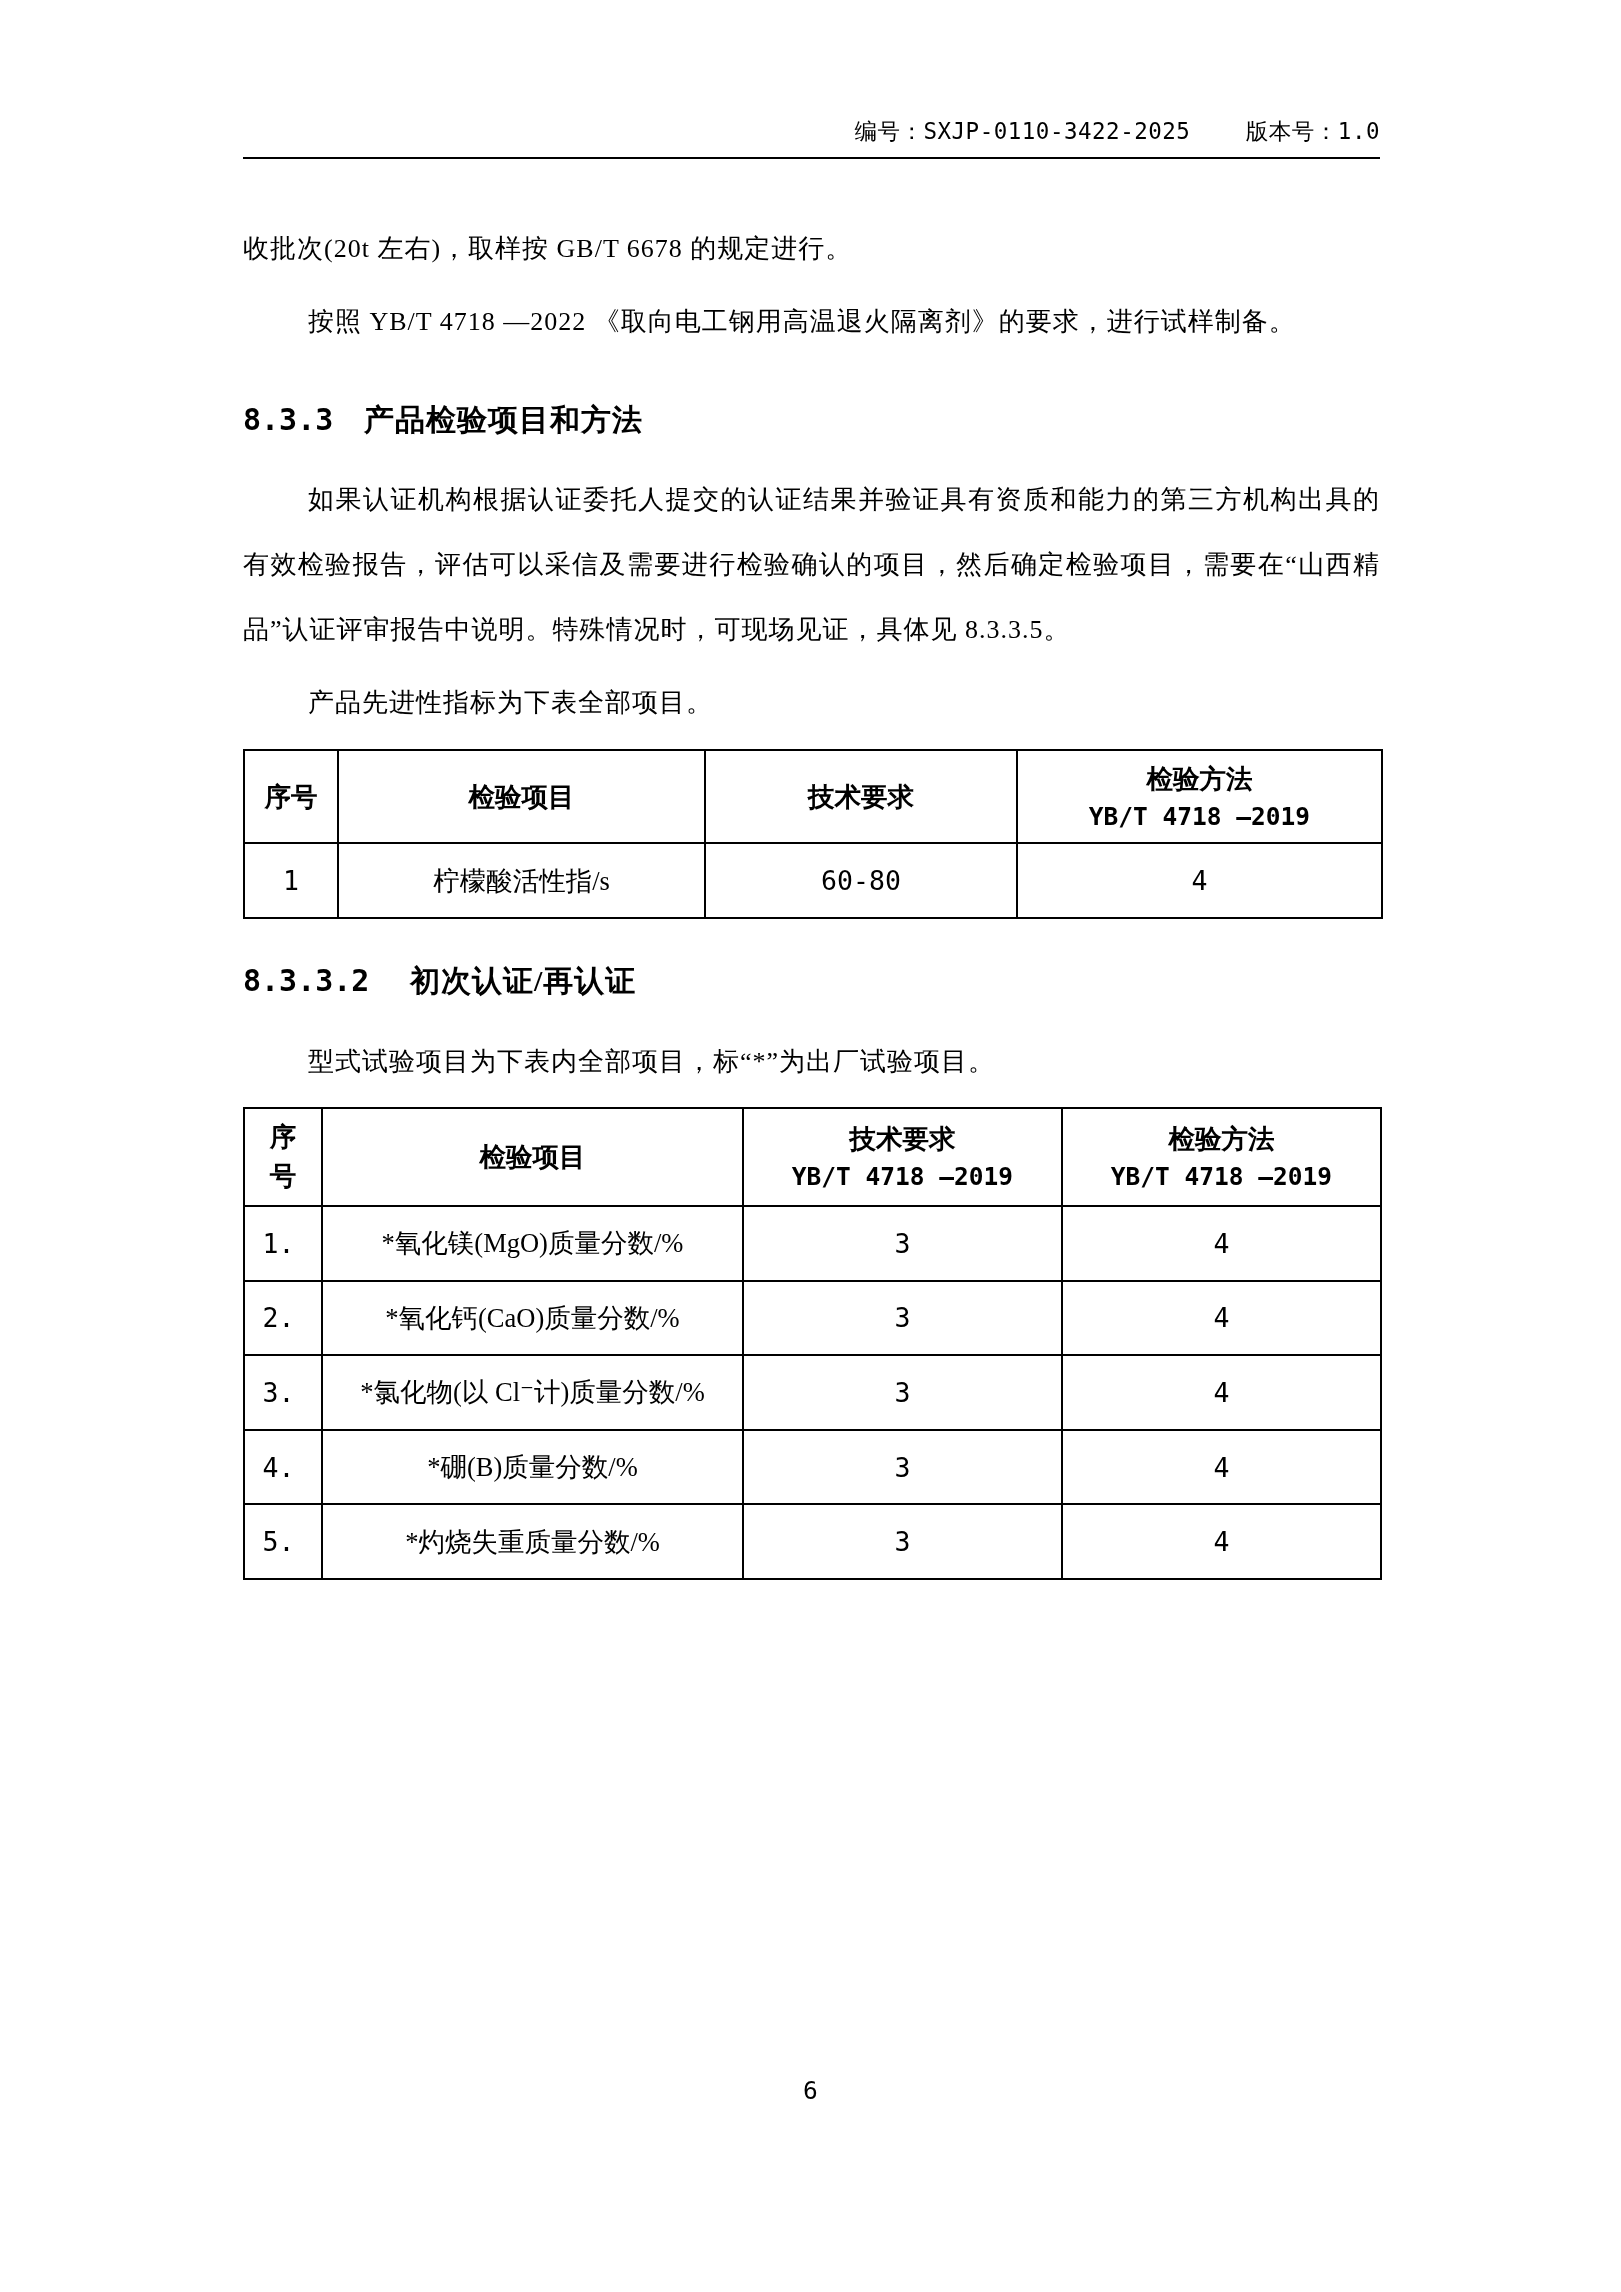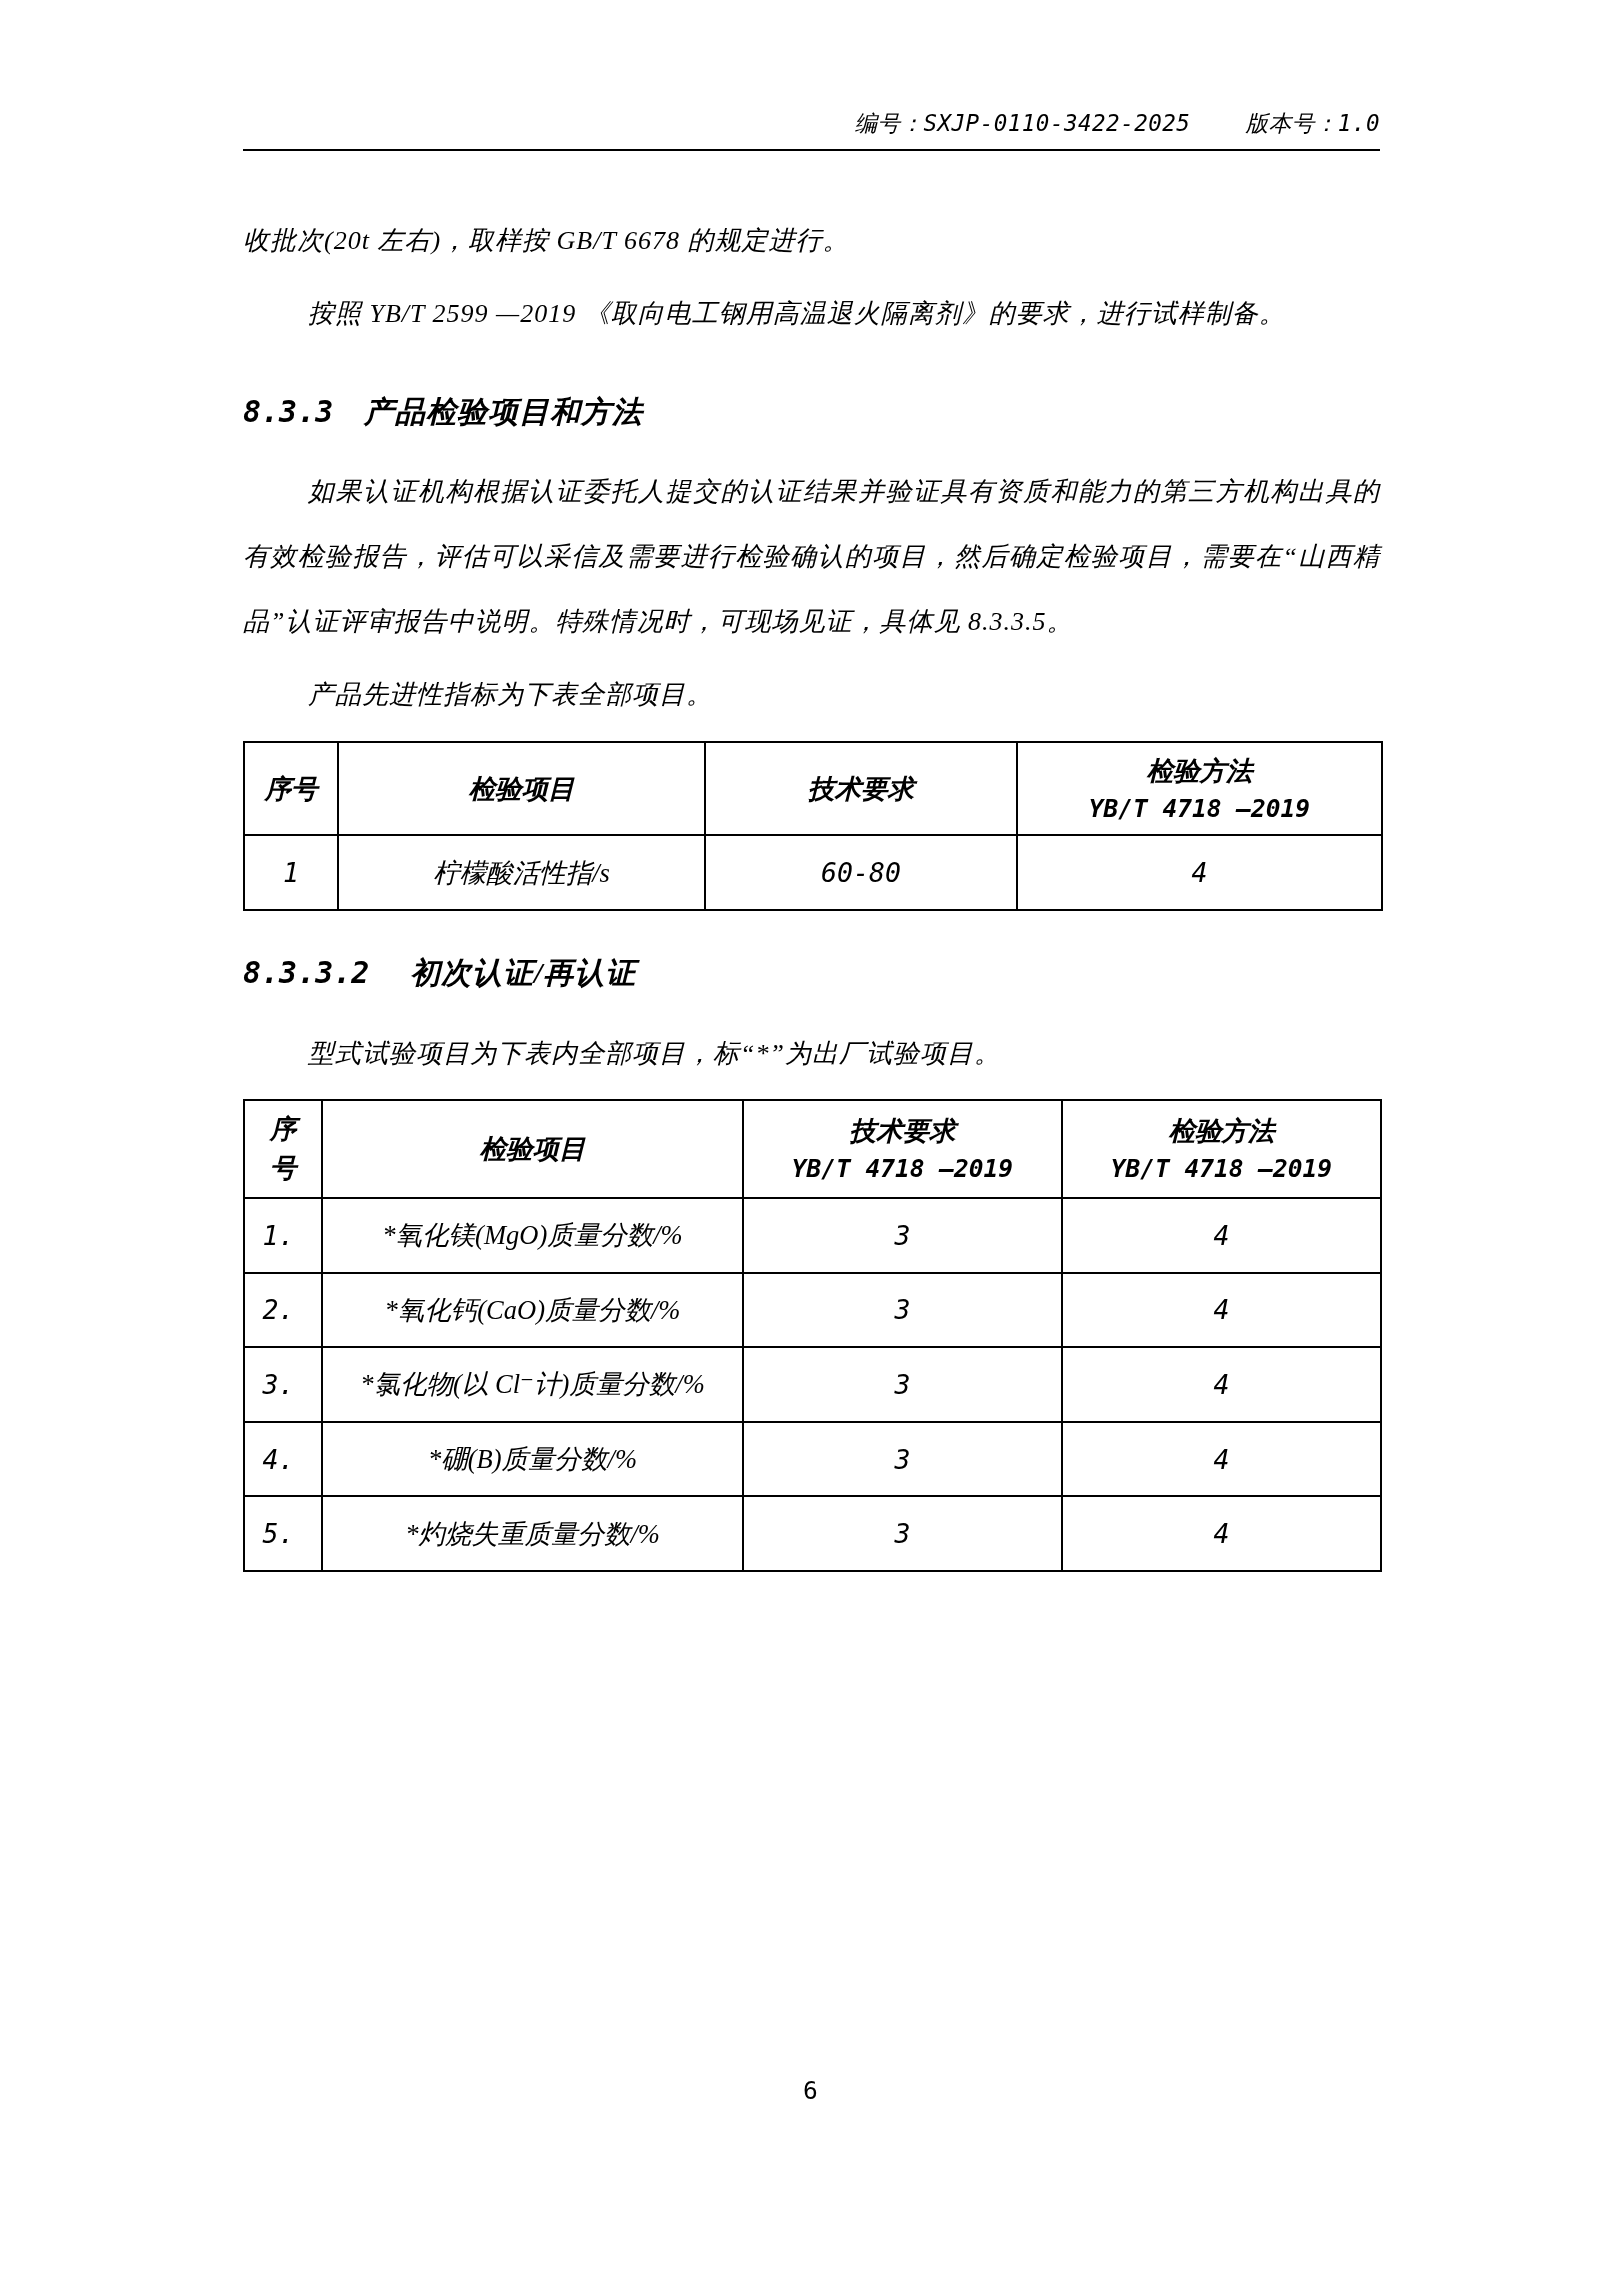--- a/index.html
+++ b/index.html
@@ -13,23 +13,22 @@
     height: 2293px;
     margin: 0 auto;
     background: #ffffff;
     font-family: "Liberation Serif", "DejaVu Serif", serif;
     color: #000000;
     box-sizing: border-box;
   }
   .content {
     position: absolute;
     left: 243px;
-    top: 108px;
+    top: 116px;
     width: 1137px;
-    font-style: italic;
   }
   
   .header-line {
     text-align: right;
     font-family: "DejaVu Sans Mono", monospace;
     font-size: 22.5px;
     letter-spacing: 0.5px;
     padding-bottom: 9.8px;
     white-space: nowrap;
   }
@@ -133,21 +132,21 @@
     <div class="header-line">
       <span>编号：SXJP-0110-3422-2025</span>
       <span style="display:inline-block;width:27.4px"></span>
       <span>版本号：1.0</span>
     </div>
     <div class="header-rule"></div>
 
     <p class="para">收批次(20t 左右)，取样按 GB/T 6678 的规定进行。</p>
 
 
-    <p class="para indent">按照 YB/T 2599 —2019 《取向电工钢用高温退火隔离剂》的要求，进行试样制备。</p>
+    <p class="para indent">按照 YB/T 4718 —2022 《取向电工钢用高温退火隔离剂》的要求，进行试样制备。</p>
 
     <div class="heading gap-a">
       <span class="num">8.3.3</span>
       <span style="display:inline-block;width:13.7px"></span>
       <span>产品检验项目和方法</span>
     </div>
 
     <p class="para indent">如果认证机构根据认证委托人提交的认证结果并验证具有资质和能力的第三方机构出具的有效检验报告，评估可以采信及需要进行检验确认的项目，然后确定检验项目，需要在“山西精品”认证评审报告中说明。特殊情况时，可现场见证，具体见 8.3.3.5。</p>
 
 

